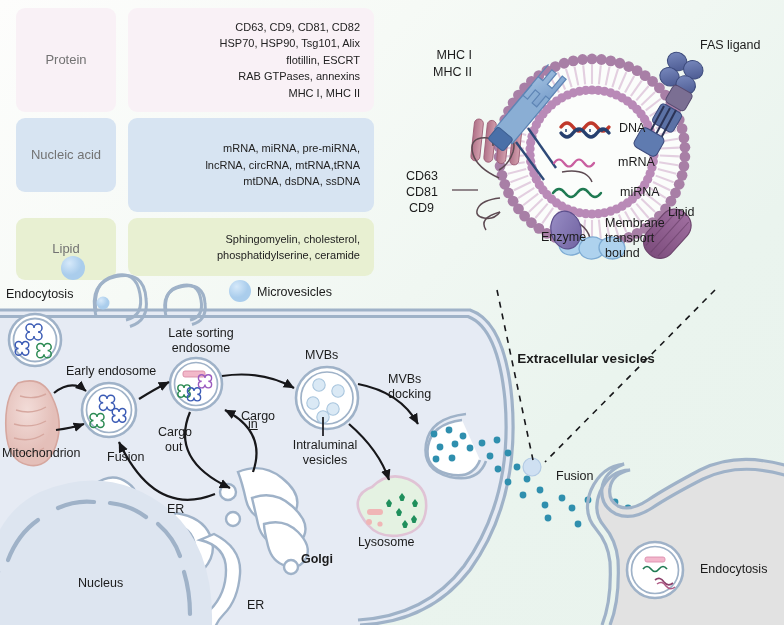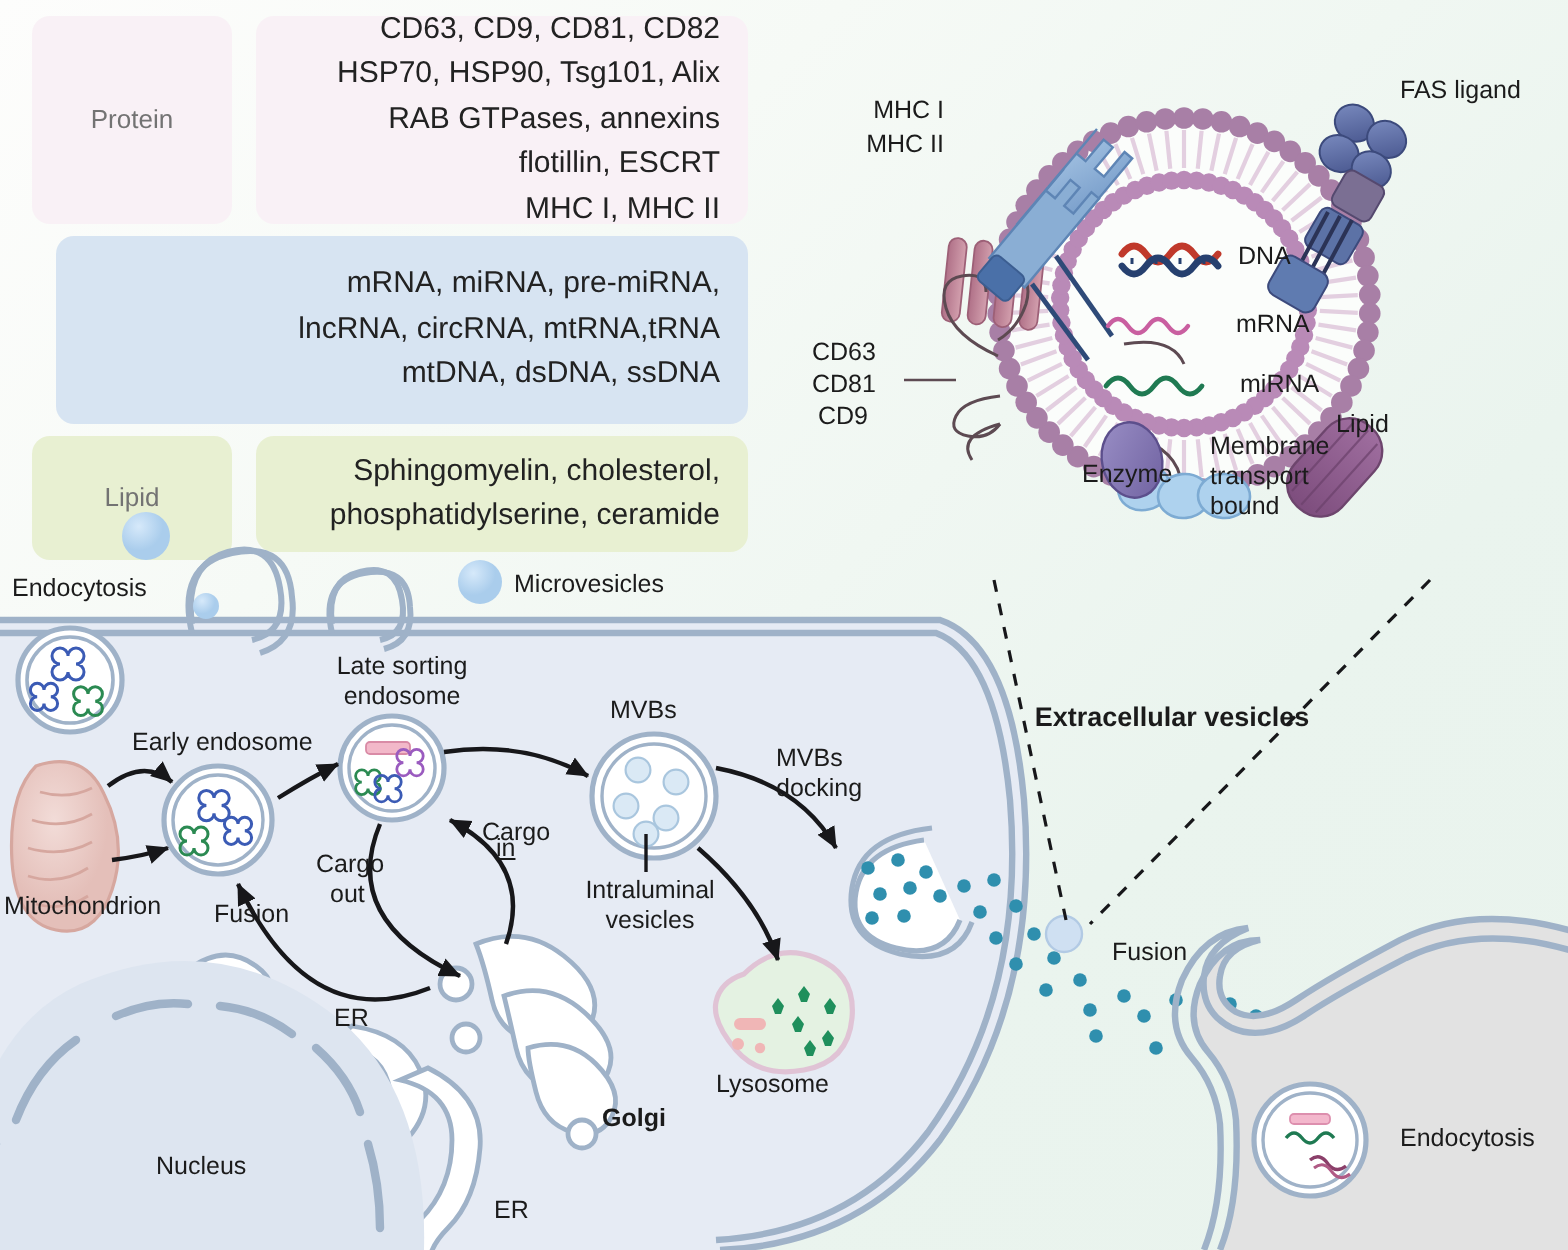--- a/index.html
+++ b/index.html
@@ -19,21 +19,21 @@
   #table{position:absolute;left:16px;top:8px;width:358px;}
   .trow{display:flex;align-items:stretch;margin-bottom:6px;}
   .tlabel{
     width:100px;border-radius:9px;
     display:flex;align-items:center;justify-content:center;
     font-size:13px;color:#737373;text-align:center;line-height:1.25;
   }
   .tval{
     flex:1;margin-left:12px;border-radius:9px;
     display:flex;align-items:center;justify-content:flex-end;
-    font-size:15px;color:#222;text-align:right;line-height:1.5;
+    font-size:11px;color:#222;text-align:right;line-height:1.5;
     padding:9px 14px 9px 10px;box-sizing:border-box;
   }
   .r-protein .tlabel,.r-protein .tval{background:#f9f1f6;}
   .r-nucleic .tlabel,.r-nucleic .tval{background:#d7e4f2;}
   .r-lipid   .tlabel,.r-lipid   .tval{background:#e8f0d2;}
   .r-protein .tlabel{height:104px;}
   .r-protein .tval{height:104px;}
   .r-nucleic .tlabel{height:74px;}
   .r-nucleic .tval{height:94px;}
   .r-lipid .tlabel{height:62px;}
@@ -52,28 +52,29 @@
 <div id="root">
 
   <div id="table">
 
     <div class="trow r-protein">
       <div class="tlabel">Protein</div>
       <div class="tval">
         <div>
           <span>CD63, CD9, CD81, CD82</span>
           <span>HSP70, HSP90, Tsg101, Alix</span>
+          <span>flotillin, ESCRT</span>
           <span>RAB GTPases, annexins</span>
-          <span>flotillin, ESCRT</span>
           <span>MHC I, MHC II</span>
         </div>
       </div>
     </div>
 
     <div class="trow r-nucleic">
+      <div class="tlabel">Nucleic acid</div>
       <div class="tval">
         <div>
           <span>mRNA, miRNA, pre-miRNA,</span>
           <span>lncRNA, circRNA, mtRNA,tRNA</span>
           <span>mtDNA, dsDNA, ssDNA</span>
         </div>
       </div>
     </div>
 
     <div class="trow r-lipid">

